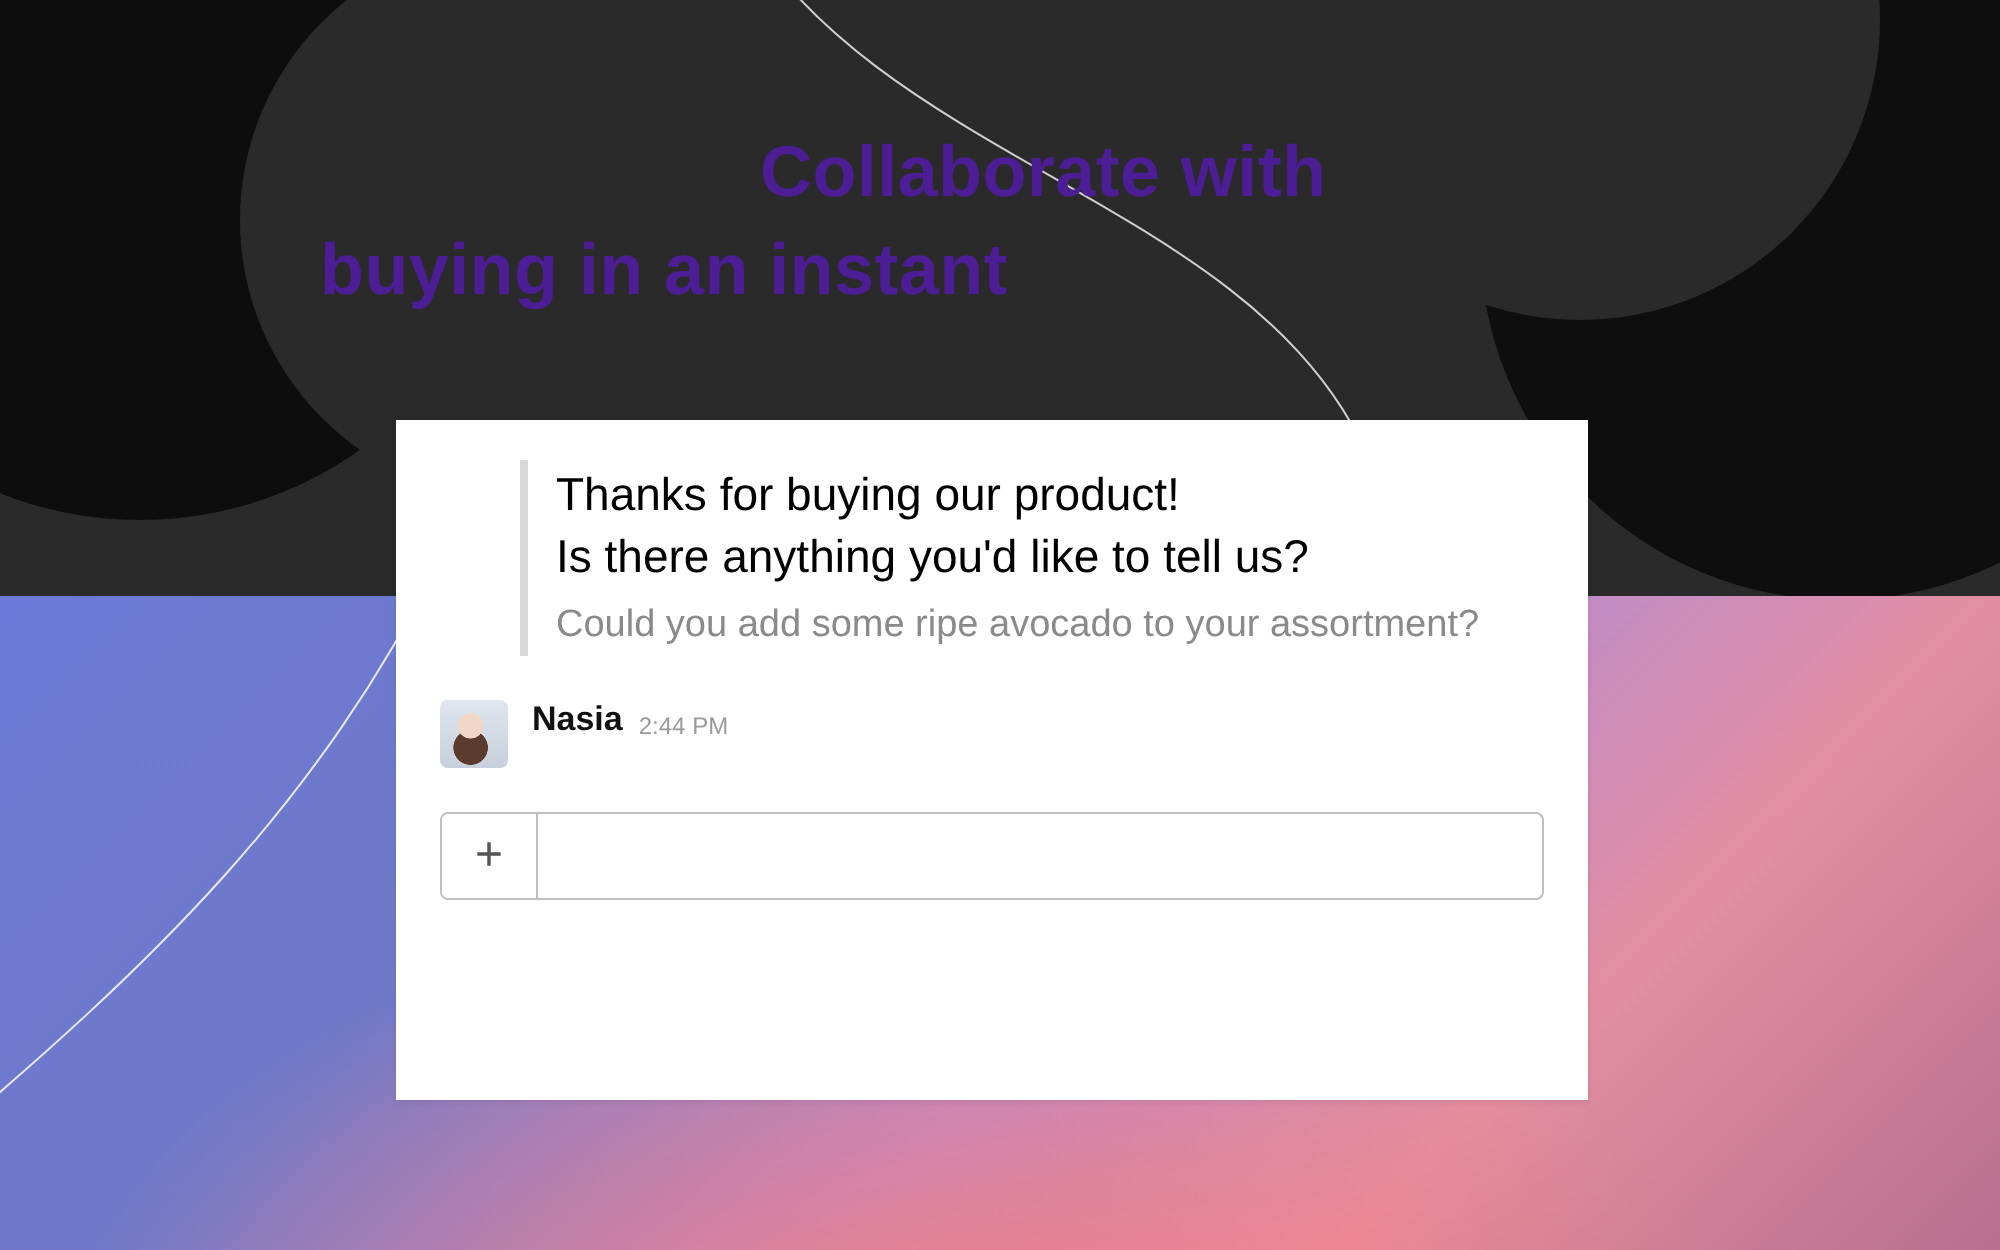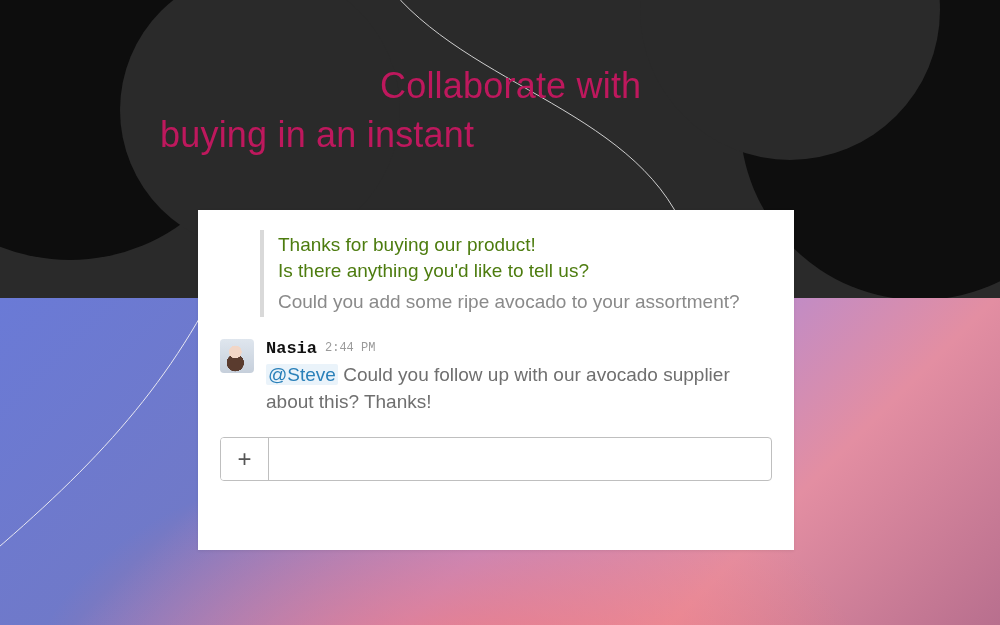--- a/index.html
+++ b/index.html
@@ -34,58 +34,58 @@
       radial-gradient(ellipse 700px 400px at 45% 120%, rgba(255,120,110,0.75), rgba(255,120,110,0) 60%),
       linear-gradient(135deg, #6a7ad6 0%, #7079c8 30%, #b78bd0 55%, #e38ea2 75%, #b86f8e 100%);
   }
   
   .curve { position: absolute; pointer-events: none; }
   .curve svg { display: block; }
 
   
   .headline {
     position: absolute; left: 160px; top: 62px; width: 700px;
-    color: #be185d; font-weight: 400; font-size: 36px; line-height: 1.35;
+    color: #4c1d95; font-weight: 700; font-size: 36px; line-height: 1.35;
     letter-spacing: 0.2px;
   }
   .headline .line1 { padding-left: 220px; }
   .headline .line2 { padding-left: 0; }
 
   
   .card {
     position: absolute; left: 198px; top: 210px; width: 596px; height: 340px;
     background: #fff; box-shadow: 0 1px 3px rgba(0,0,0,0.08);
     padding: 20px 22px 18px 22px;
   }
 
   .quote-block {
     border-left: 4px solid #d9d9d9;
     padding: 2px 0 2px 14px;
     margin-left: 40px;
     margin-bottom: 22px;
   }
   .quote-prompt {
-    color: #4d7c0f; font-size: 19px; line-height: 1.35;
+    color: #000000; font-size: 23px; line-height: 1.35;
   }
   .quote-response {
     color: #8a8a8a; font-size: 19px; line-height: 1.35; margin-top: 6px;
   }
 
   .msg {
     display: flex; gap: 12px; margin-left: 0; margin-bottom: 22px;
   }
   .avatar {
     width: 34px; height: 34px; border-radius: 4px; flex: 0 0 34px;
     background:
       radial-gradient(circle at 45% 38%, #f2d6c6 0%, #f2d6c6 22%, transparent 23%),
       radial-gradient(circle at 45% 70%, #5a3b2e 0%, #5a3b2e 28%, transparent 29%),
       linear-gradient(180deg, #dfe6ee 0%, #c6cfdb 100%);
   }
   .msg-body { flex: 1; }
-  .msg-head { display: flex; align-items: center; gap: 8px; font-family: Liberation Mono, monospace; }
+  .msg-head { display: flex; align-items: flex-end; gap: 8px; }
   .msg-name { font-weight: 700; color: #111; font-size: 17px; }
   .msg-time { color: #9a9a9a; font-size: 12px; }
   .msg-text { color: #6f6f6f; font-size: 19px; line-height: 1.4; margin-top: 4px; }
   .mention {
     color: #2a80b9; background: #eaf3fa; padding: 0 2px; border-radius: 2px;
   }
 
   .composer {
     display: flex; align-items: stretch; height: 44px;
     border: 1px solid #bfbfbf; border-radius: 4px; overflow: hidden;
@@ -140,23 +140,20 @@
       <div class="quote-response">Could you add some ripe avocado to your assortment?</div>
     </div>
 
     <div class="msg">
       <div class="avatar"></div>
       <div class="msg-body">
         <div class="msg-head">
           <span class="msg-name">Nasia</span>
           <span class="msg-time">2:44 PM</span>
         </div>
-        <div class="msg-text">
-          <span class="mention">@Steve</span><span> Could you follow up with our avocado supplier about this? Thanks!</span>
-        </div>
       </div>
     </div>
 
     <div class="composer">
       <div class="plus">
         <span>+</span>
       </div>
     </div>
 
   </div>

